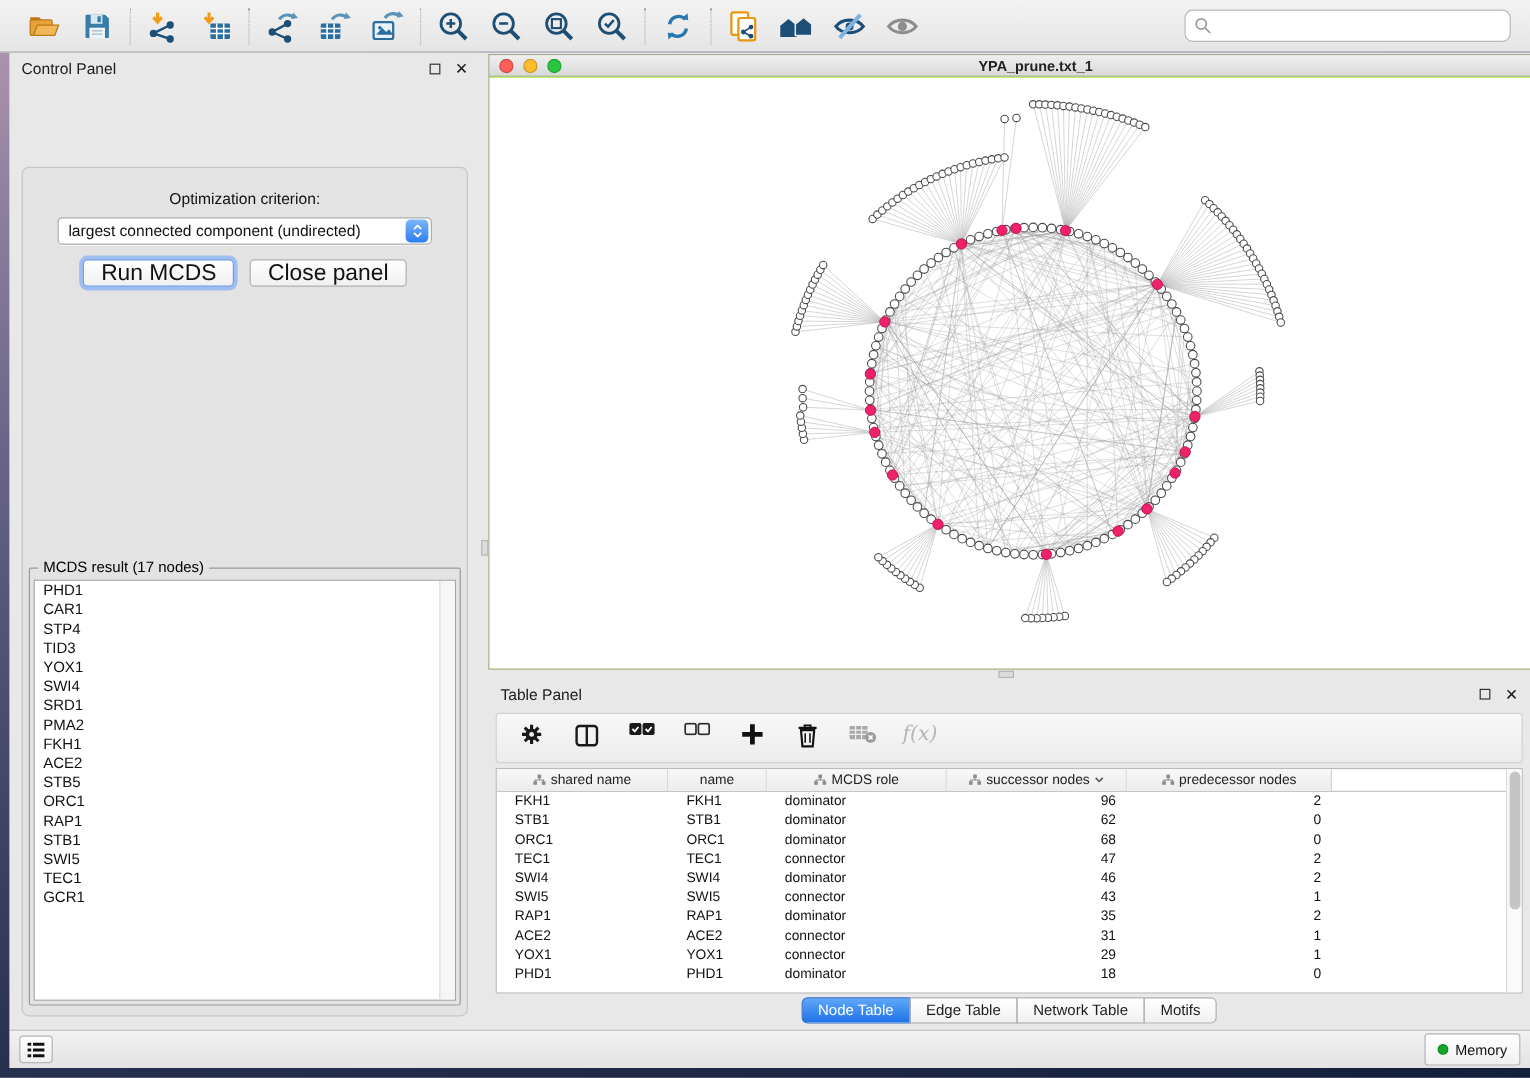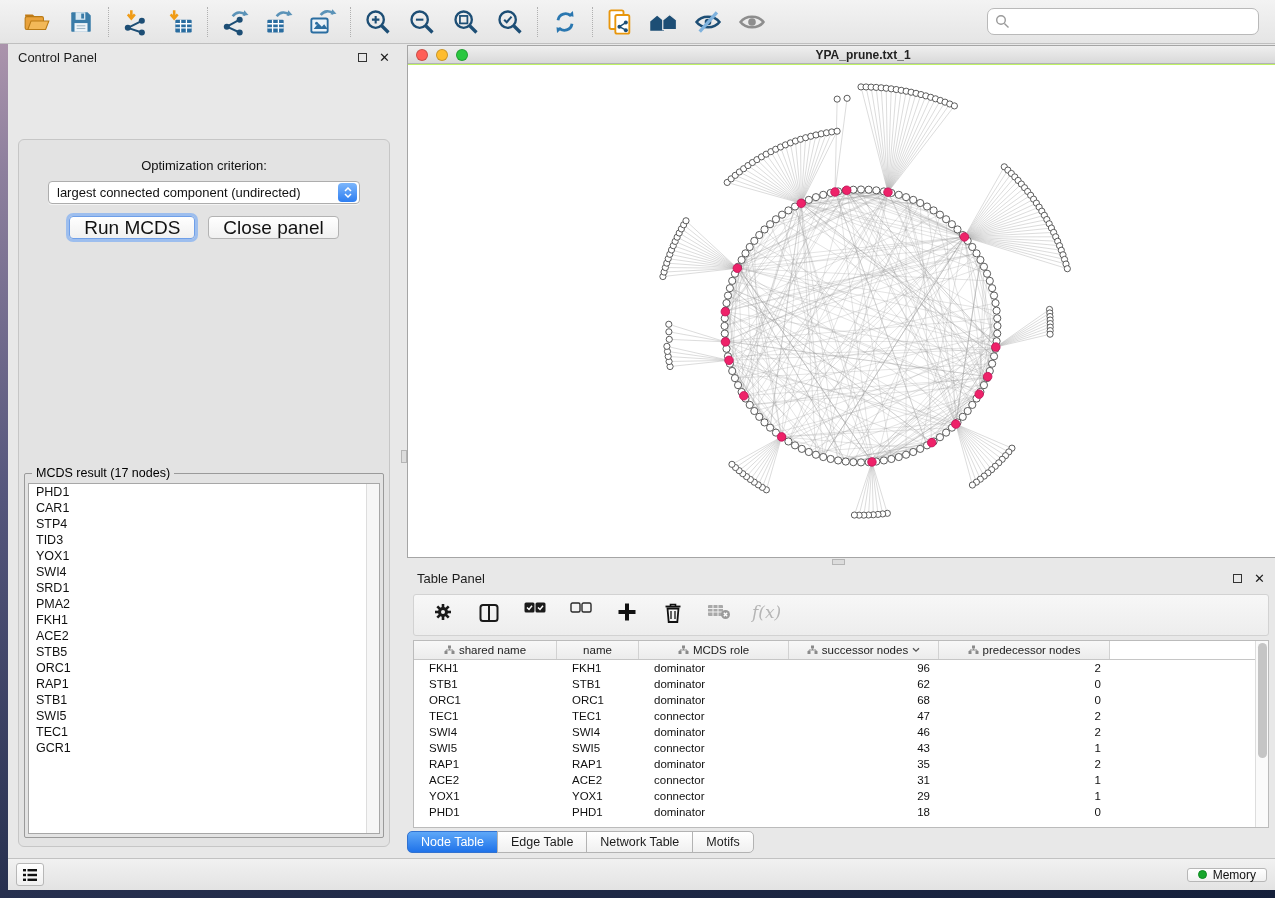--- a/index.html
+++ b/index.html
@@ -69,27 +69,27 @@
   .fx{font-family:"DejaVu Serif","Liberation Serif",serif;font-style:italic;font-size:17px;color:#b5b5b5;}
   .tbl{position:absolute;left:6px;right:6px;top:75px;bottom:30px;background:#fff;border:1px solid #bbb;overflow:hidden;}
   .thead{display:flex;height:19px;border-bottom:1px solid #c6c6c6;}
   .hcell{display:flex;align-items:center;justify-content:center;gap:4px;font-size:11.5px;color:#222;
     background:linear-gradient(#f8f8f8,#ececec);border-right:1px solid #d2d2d2;}
   .trow{display:flex;height:16px;}
   .tcell{font-size:11.5px;color:#111;line-height:16px;padding-left:15px;white-space:nowrap;overflow:hidden;}
   .tcell.num{padding-left:0;padding-right:9px;text-align:right;}
   .vscroll{position:absolute;top:0;right:0;bottom:0;width:13px;background:#fafafa;border-left:1px solid #ddd;}
   .vthumb{position:absolute;left:1.5px;right:1.5px;top:2px;height:62%;background:#c5c5c5;border-radius:5px;}
-  .tp-tabs{position:absolute;left:0;right:0;bottom:5px;display:flex;justify-content:flex-start;}
+  .tp-tabs{position:absolute;left:0;right:0;bottom:5px;display:flex;justify-content:center;}
   
   .status-bar{position:absolute;left:8px;right:0;top:858px;height:32px;
     background:linear-gradient(#f1f1f1,#e3e3e3);border-top:1px solid #c2c2c2;display:flex;align-items:center;padding:0 8px;}
   .sq-btn{width:28px;height:23px;background:linear-gradient(#fff,#f0f0f0);border:1px solid #b7b7b7;border-radius:3px;
     display:flex;align-items:center;justify-content:center;}
-  .mem-btn{margin-left:auto;height:14px;padding:0 10px;background:linear-gradient(#fff,#f0f0f0);
+  .mem-btn{margin-left:auto;height:27px;padding:0 10px;background:linear-gradient(#fff,#f0f0f0);
     border:1px solid #b7b7b7;border-radius:3px;display:flex;align-items:center;gap:6px;font-size:12px;color:#111;}
   .mem-dot{width:9px;height:9px;border-radius:50%;background:#17a62c;border:1px solid #0d8a20;}
 </style>
 </head>
 <body>
 
 <div class="app-bg"></div>
 
 <div class="toolbar">
   <div class="tgroup">

